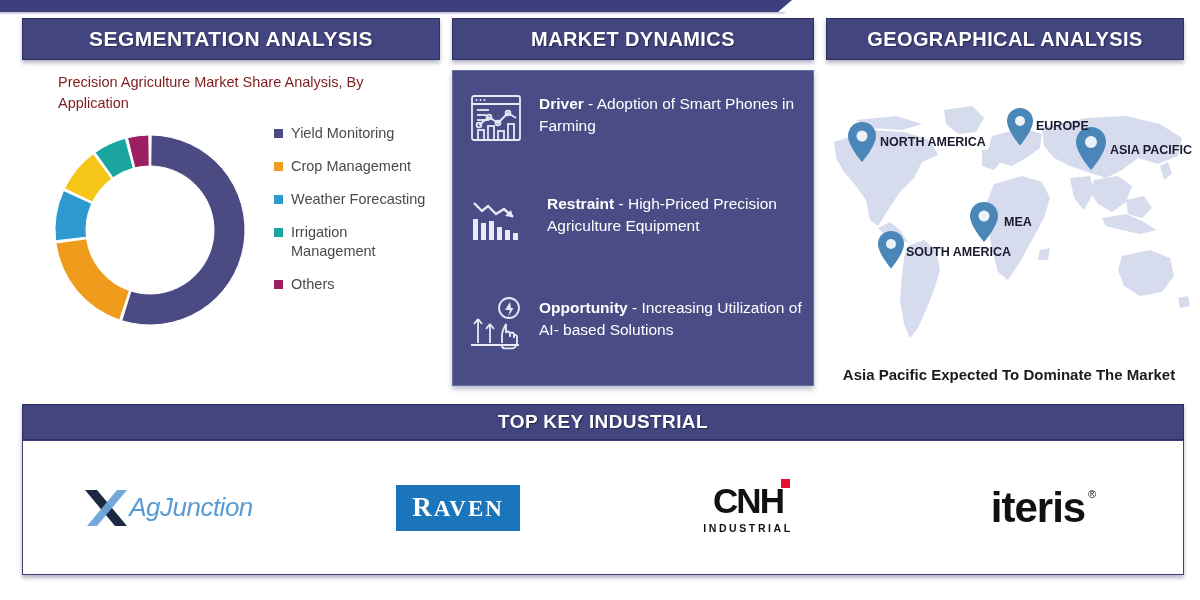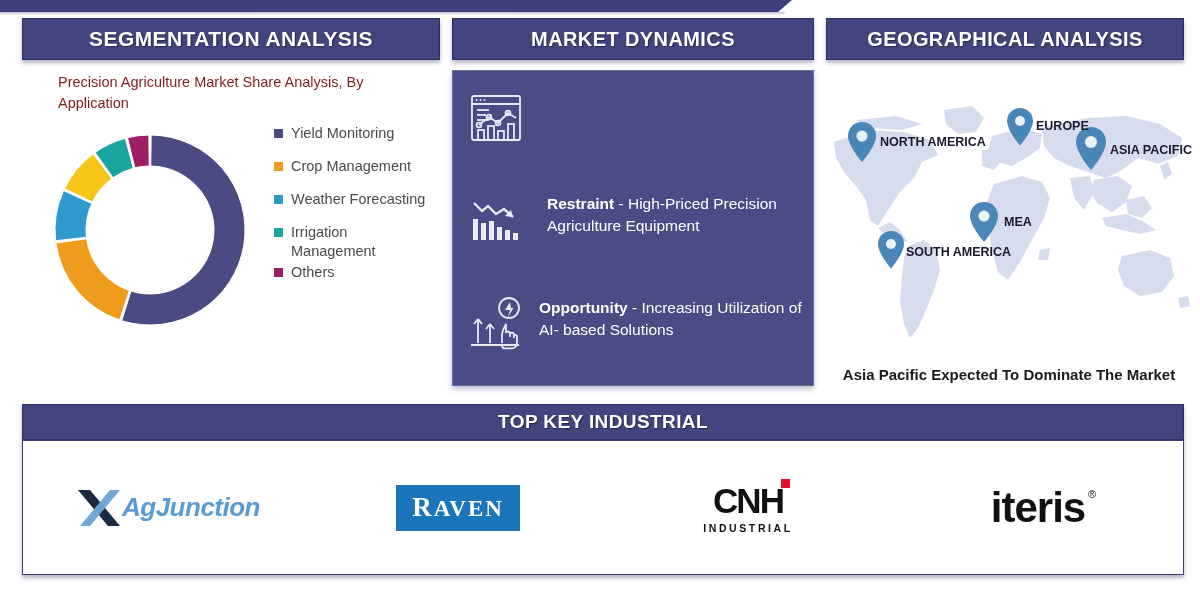--- a/index.html
+++ b/index.html
@@ -49,21 +49,21 @@
   #seg-panel { position: absolute; left: 22px; top: 66px; width: 418px; height: 320px; }
   .seg-subtitle {
     position: absolute; left: 36px; top: 6px; width: 370px;
     text-align: left; color: #7f1d1d; font-size: 14.5px; line-height: 21px;
   }
   #donut-wrap { position: absolute; left: 18px; top: 54px; width: 220px; height: 220px; }
   #legend { position: absolute; left: 252px; top: 58px; width: 200px; }
   .legend-row { display: flex; align-items: flex-start; margin-bottom: 14px; }
   .legend-sw { width: 9px; height: 9px; margin-top: 5px; margin-right: 8px; flex: none; }
   .legend-lbl { color: #4a4a4a; font-size: 14.5px; line-height: 19px; }
-  .legend-row.tight { margin-bottom: 2px; }
+  .legend-row.tight { margin-bottom: 14px; }
 
   
   #dyn-panel {
     position: absolute; left: 452px; top: 70px; width: 362px; height: 316px;
     background: #4a4c86; border: 1px solid #6b6da5;
     box-shadow: 0 3px 5px rgba(120,120,150,.5);
   }
   .dyn-row { position: absolute; display: flex; align-items: flex-start; }
   #dyn-row-0 { left: 14px; top: 18px; width: 336px; }
   #dyn-row-1 { left: 14px; top: 118px; width: 336px; gap: 8px; }
@@ -84,21 +84,21 @@
   #comp-box {
     position: absolute; left: 22px; top: 440px; width: 1162px; height: 135px;
     background: #ffffff; border: 1px solid #3d3f7d;
     box-shadow: 0 3px 4px rgba(120,120,150,.55);
     display: flex; align-items: center; justify-content: space-around;
   }
   .logo-cell { width: 210px; height: 95px; display: flex; align-items: center; justify-content: center; }
 
   
   .agj { display: flex; align-items: center; }
-  .agj-txt { color: #5b9bd5; font-size: 26px; font-style: italic; font-weight: bold; letter-spacing: -.5px; }
+  .agj-txt { color: #5b9bd5; font-size: 26px; font-style: italic; font-weight: normal; letter-spacing: -.5px; }
   
   .raven { background: #1b75bb; padding: 7px 16px 8px; }
   .raven span { color:#fff; font-size: 23px; font-weight: bold; letter-spacing: 2px; font-family:"Liberation Serif", serif; }
   .raven .cap { font-size: 27px; }
   
   .cnh { text-align: center; position: relative; }
   .cnh-main { font-size: 35px; font-weight: bold; color: #111; letter-spacing: -2px; font-family:"Liberation Sans", sans-serif; }
   .cnh-dot { position:absolute; right: 3px; top: -2px; width: 9px; height: 9px; background:#e8112d; }
   .cnh-sub { font-size: 10.5px; font-weight: bold; letter-spacing: 2.6px; color: #111; margin-top: 1px; }
   
@@ -182,20 +182,23 @@
           <circle cx="12" cy="36" r="2.4"></circle>
           <circle cx="22" cy="28" r="2.4"></circle>
           <circle cx="31" cy="34" r="2.4"></circle>
           <circle cx="41" cy="24" r="2.4"></circle>
           <rect x="11" y="41" width="6" height="10"></rect>
           <rect x="21" y="37" width="6" height="14"></rect>
           <rect x="31" y="42" width="6" height="9"></rect>
           <rect x="41" y="35" width="6" height="16"></rect>
         </svg>
       </span>
+      <span class="dyn-text">
+        <b>Driver</b><span> - Adoption of Smart Phones in Farming</span>
+      </span>
     </div>
 
     <div class="dyn-row" id="dyn-row-1">
       <span class="dyn-icon">
         <svg viewBox="0 0 58 58" width="58" height="58" fill="none" stroke="#e8e9f5" stroke-width="1.8">
           <polyline points="7,14 15,22 21,17 29,25 37,20 46,28" stroke-width="2.4"></polyline>
           <polygon points="46,28 38,27 44,21" fill="#e8e9f5" stroke="none"></polygon>
           <rect x="6" y="30" width="5" height="21" fill="#e8e9f5" stroke="none"></rect>
           <rect x="14" y="34" width="5" height="17" fill="#e8e9f5" stroke="none"></rect>
           <rect x="22" y="32" width="5" height="19" fill="#e8e9f5" stroke="none"></rect>

